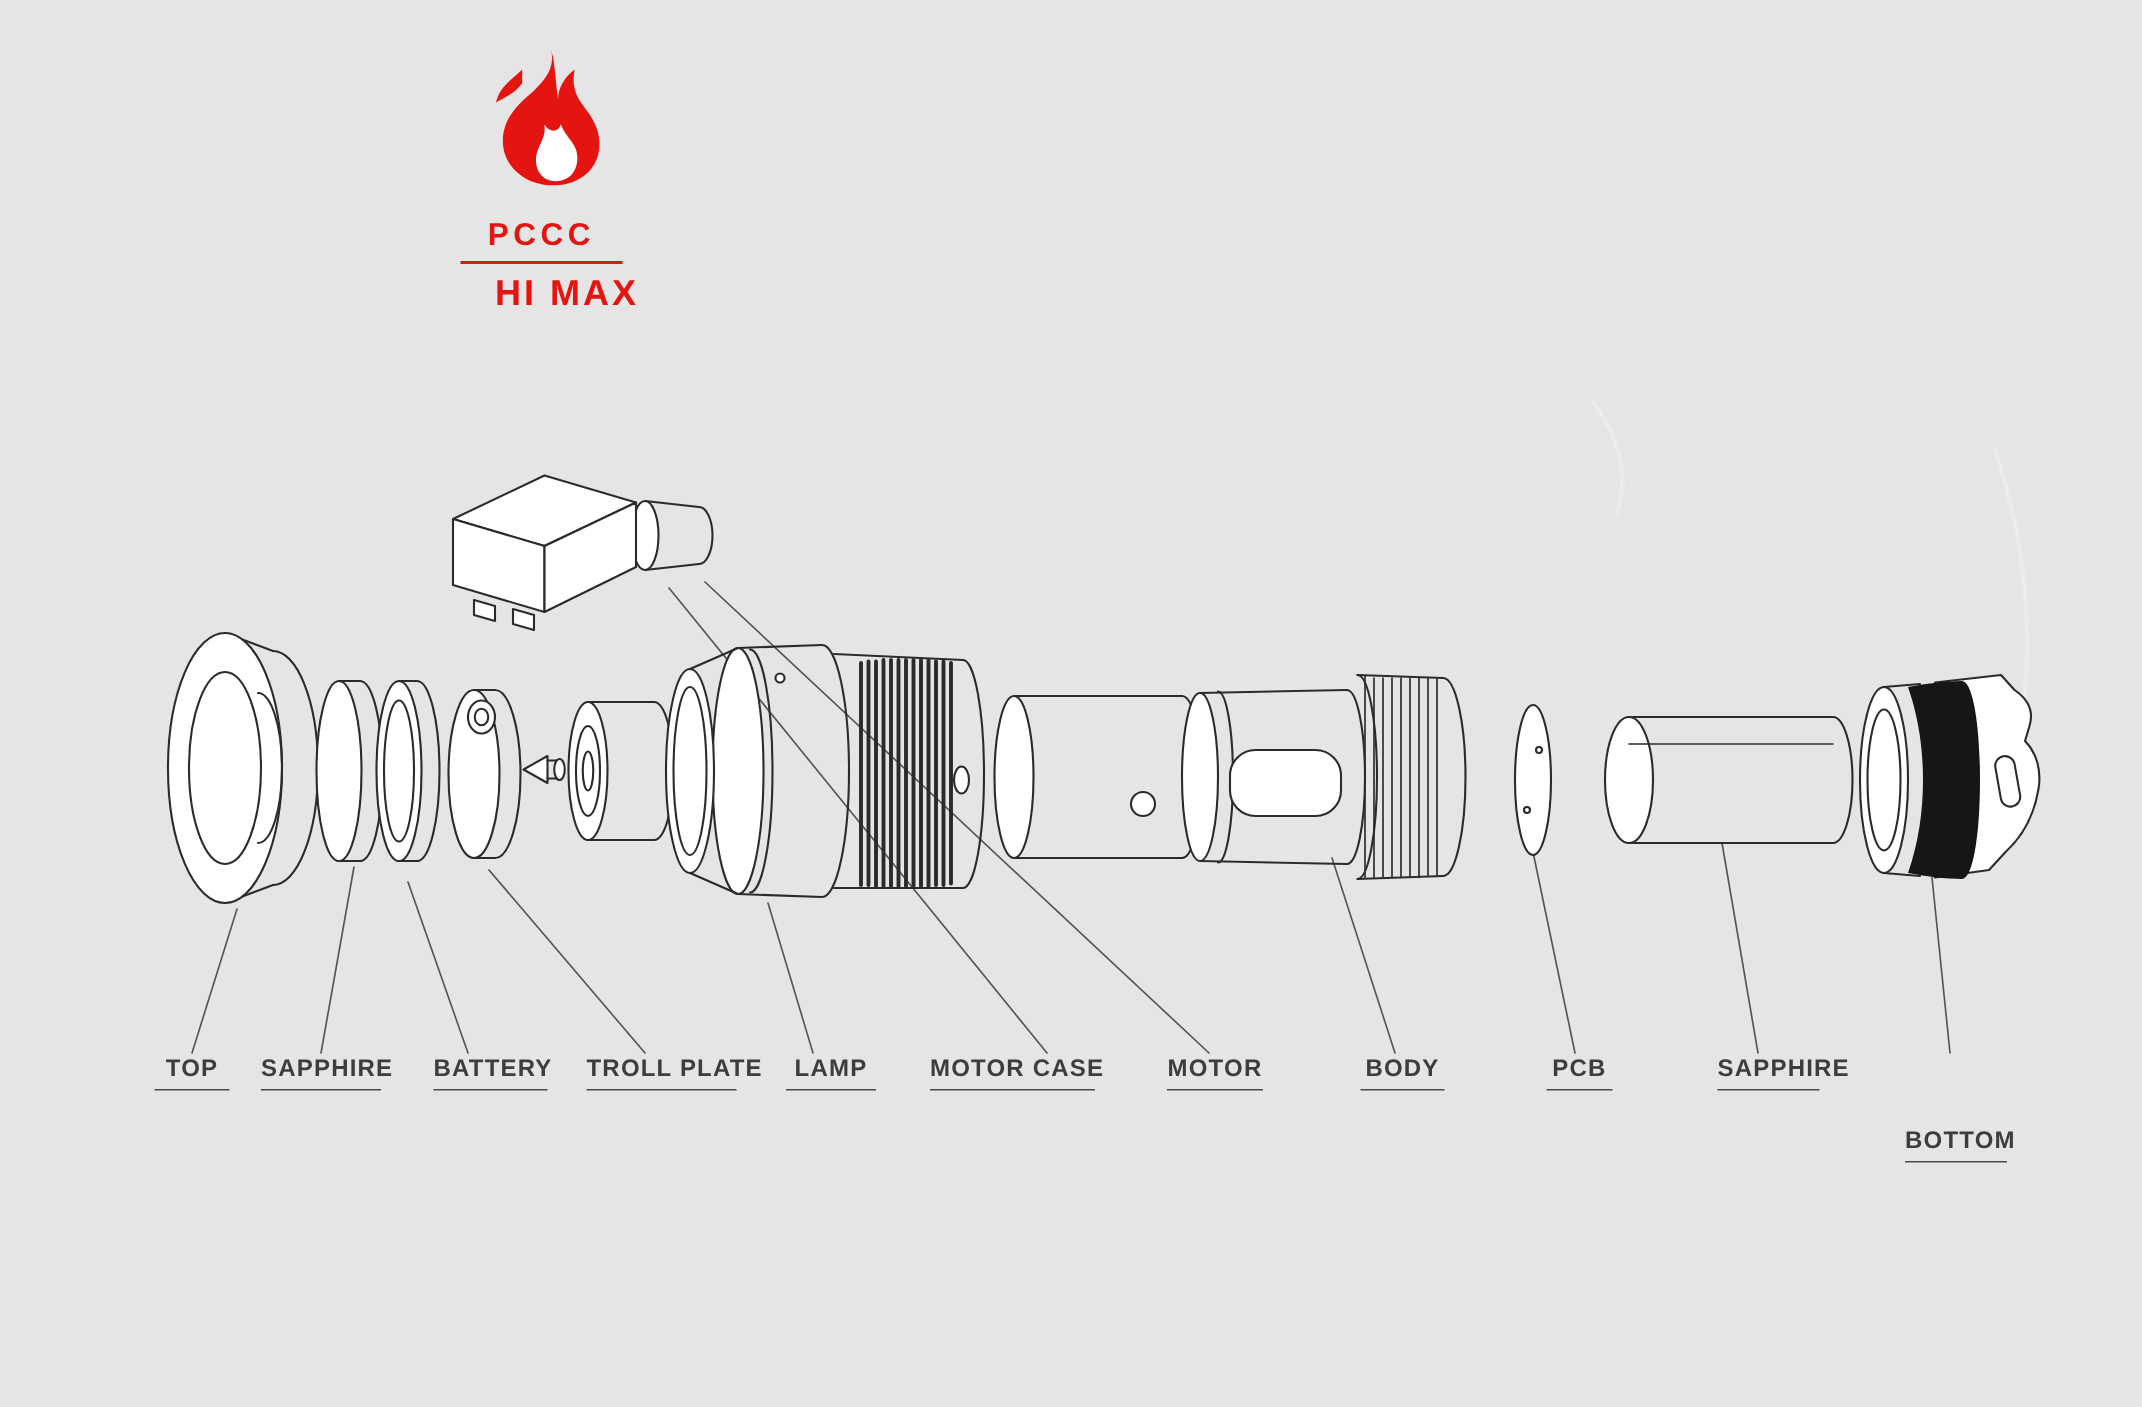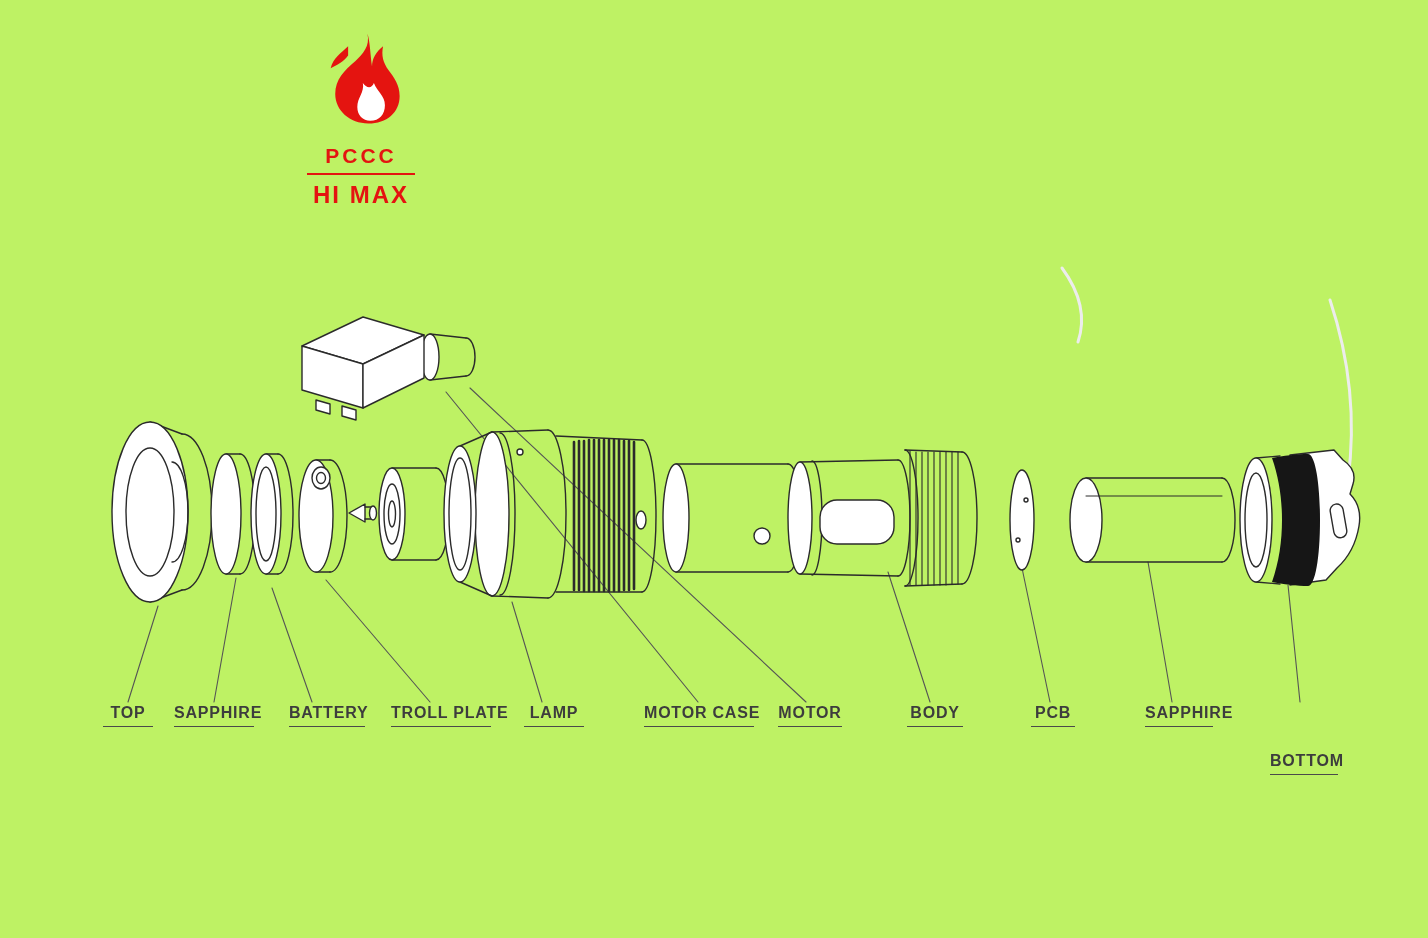--- a/index.html
+++ b/index.html
@@ -1,20 +1,20 @@
 <!DOCTYPE html>
 <html style="--brand_red: #e41410; --url_red: #fe0400; --line: #2b2b2b;"><head>
 <meta charset="utf-8">
 <style>
   html,body{margin:0;padding:0;background:#fff;}
   .page{
     position:relative;
     width:1428px;
     height:938px;
-    background:#bef264;
+    background:#e5e5e5;
     overflow:hidden;
     font-family:"Liberation Sans", sans-serif;
   }
   .logo{
     position:absolute;
     left:296px;
     top:22px;
     width:130px;
     text-align:center;
   }
@@ -29,20 +29,21 @@
     width:108px;
     margin:5px auto 6px auto;
     border:none;
     border-top:2.5px solid var(--brand_red,#e41410);
   }
   .logo .brand-bottom{
     font-size:24px;
     font-weight:bold;
     letter-spacing:2px;
     color:var(--brand_red,#e41410);
+    text-align:right;
   }
   .diagram-svg{
     position:absolute;
     left:0; top:0;
   }
   .part-label{
     position:absolute;
     top:704px;
     text-align:center;
     font-size:16px;
@@ -51,21 +52,21 @@
     color:#3d3d3d;
     padding-bottom:4px;
     border-bottom:1.5px solid #4a4a4a;
     white-space:nowrap;
   }
   .lbl-top{left:103px;width:50px;}
   .lbl-sapphire{left:174px;width:80px;}
   .lbl-bracket{left:289px;width:76px;}
   .lbl-troll-plate{left:391px;width:100px;}
   .lbl-lamp{left:524px;width:60px;}
-  .lbl-motor-case{left:644px;width:110px;}
+  .lbl-motor-case{left:620px;width:110px;}
   .lbl-motor{left:778px;width:64px;}
   .lbl-body{left:907px;width:56px;text-align:center;}
   .lbl-pcb{left:1031px;width:44px;}
   .lbl-battery{left:1145px;width:68px;}
   .lbl-bottom{left:1270px;width:68px;margin-top:48px;}
   .website{
     position:absolute;
     left:620px;
     top:840px;
     font-size:30px;

